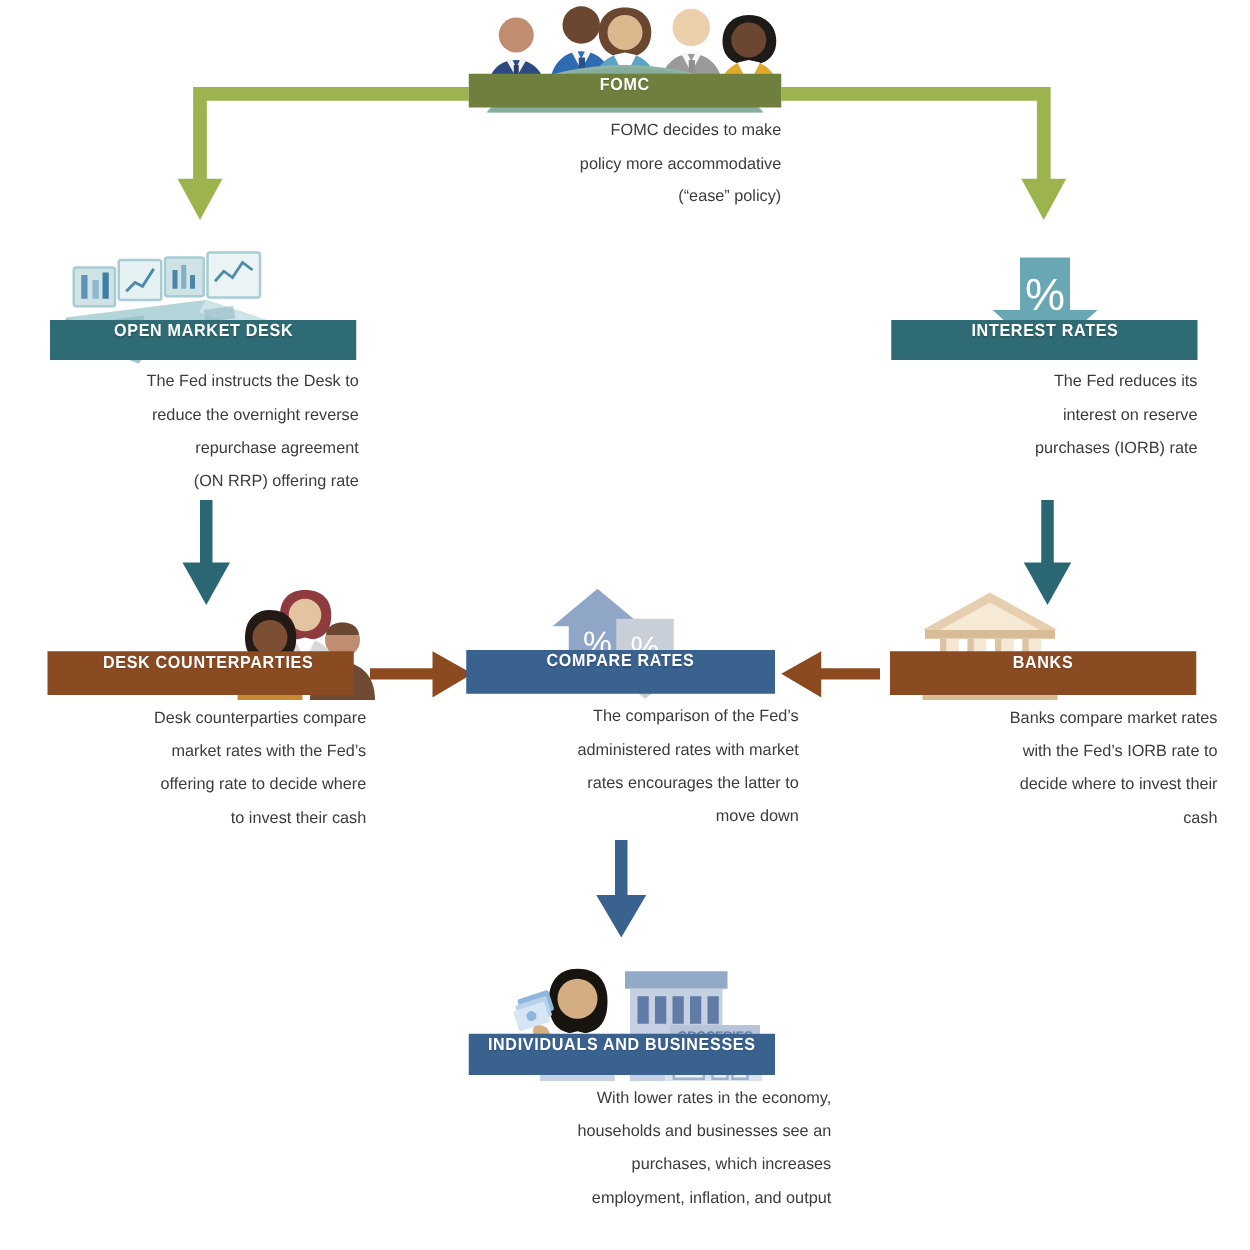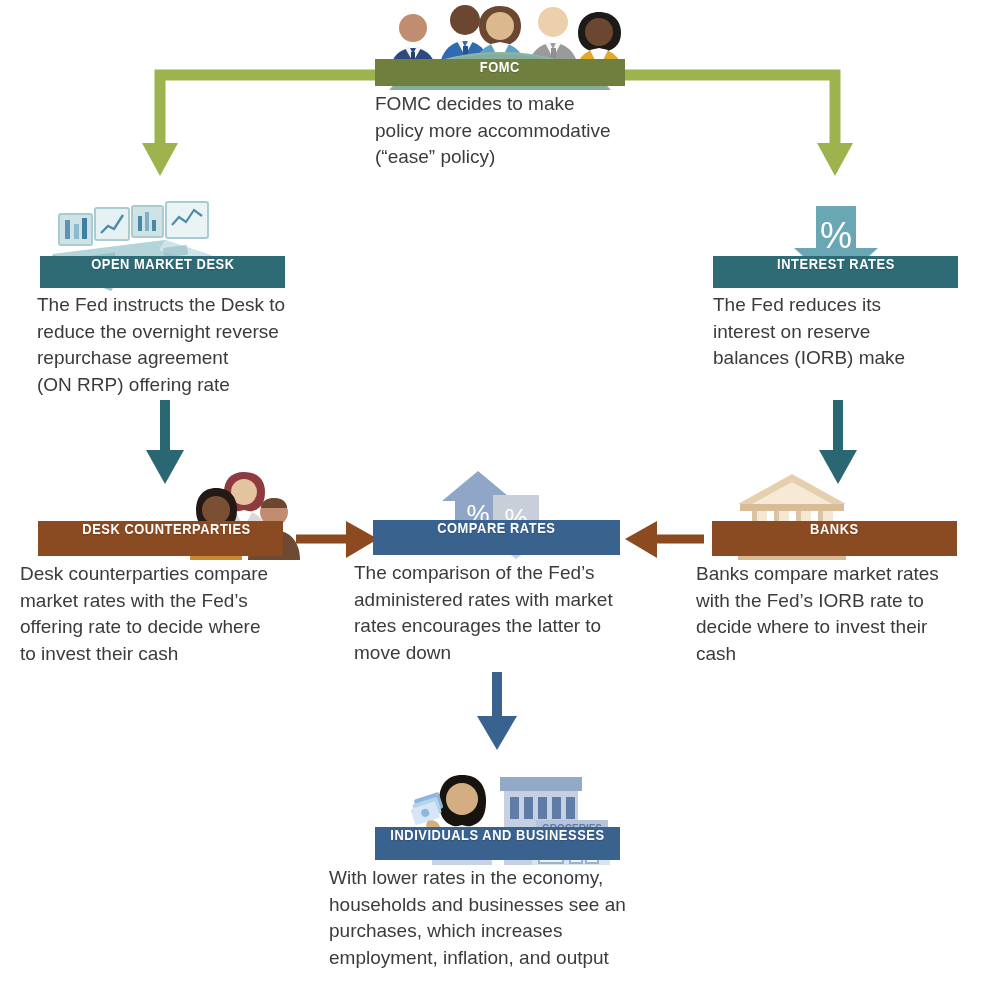--- a/index.html
+++ b/index.html
@@ -21,23 +21,23 @@
     color:#ffffff;
     font-weight:bold;
     font-size:14px;
     letter-spacing:0.6px;
     transform:scaleX(0.92);
     white-space:nowrap;
     text-shadow:0 1px 1px rgba(0,0,0,.18);
   }
   .caption{
     position:absolute;left:0;
-    text-align:left;
+    text-align:right;
     color:#3b3b3b;
-    font-size:19px;
+    font-size:13px;
     line-height:26.5px;
   }
   .art{position:absolute;}
 </style>
 </head>
 <body>
 
 <div id="stage">
 
   <svg class="svg-layer" viewBox="0 0 1000 1000">
@@ -160,21 +160,21 @@
     <svg class="art" style="left:73px;top:6px;width:100px;height:90px;" viewBox="0 0 100 90">
       <path d="M30,4 L70,4 L70,46 L92,46 L50,84 L8,46 L30,46 Z" fill="#6aa7b5"></path>
       <text x="50" y="46" text-anchor="middle" font-family="Liberation Sans, sans-serif" font-size="36" fill="#ffffff">%</text>
     </svg>
     <div class="bar" style="top:60px;width:245px;height:32px;background:#2e6b74;">
       <span class="bar-label">INTEREST RATES</span>
     </div>
     <div class="caption" style="top:96px;width:245px;">
       <div>The Fed reduces its</div>
       <div>interest on reserve</div>
-      <div>balances (IORB) make</div>
+      <div>purchases (IORB) rate</div>
     </div>
   </div>
 
   <div class="node" style="left:38px;top:470px;width:245px;">
     <svg class="art" style="left:148px;top:0px;width:120px;height:90px;" viewBox="0 0 120 90">
 
       <path d="M58,2 C72,2 79,10 79,22 C79,36 72,42 58,42 C45,42 38,36 38,22 C38,10 45,2 58,2 Z" fill="#8e3b3f"></path>
       <circle cx="58" cy="22" r="13" fill="#e3c3a0"></circle>
       <path d="M34,70 C34,52 44,41 58,41 C72,41 82,52 82,70 Z" fill="#d9d9d9"></path>
       <path d="M50,42 L58,58 L66,42 L58,40 Z" fill="#ffffff"></path>

